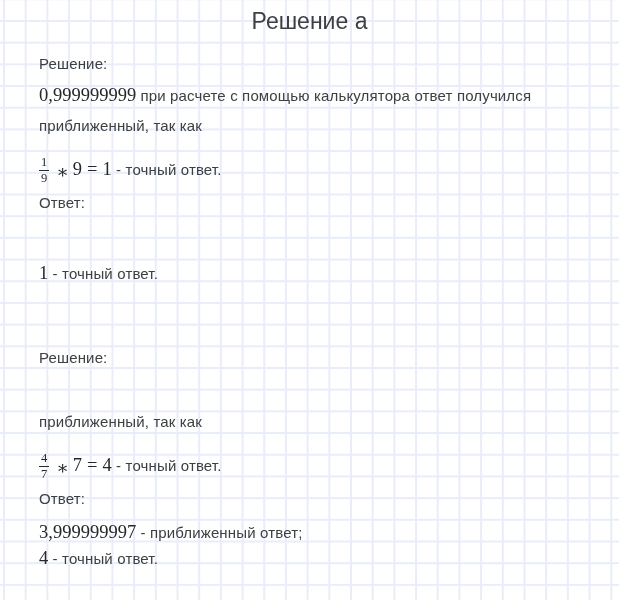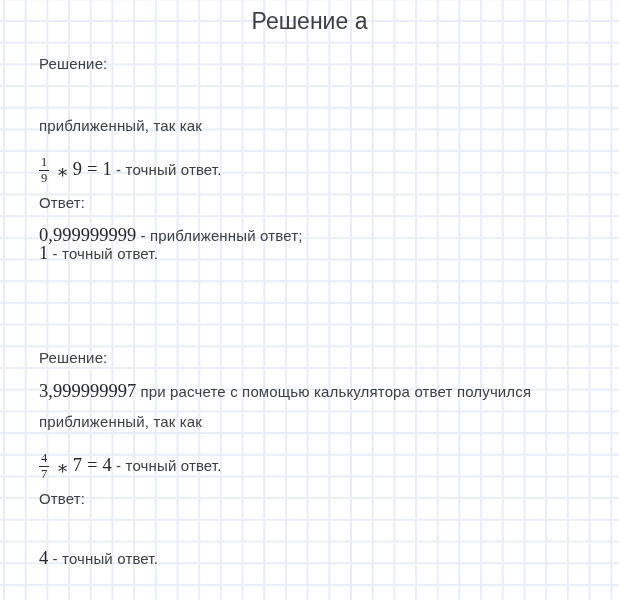--- a/index.html
+++ b/index.html
@@ -79,38 +79,38 @@
 </style>
 </head>
 <body>
 
 <div class="page">
 
   <div class="title" style="top:8px">Решение а</div>
 
   <div class="line" style="top:54px">Решение:</div>
 
+  <div class="line" style="top:85px"><span class="serif-num">0,999999999</span><span> при расчете с помощью калькулятора ответ получился</span></div>
 
   <div class="line" style="top:116px">приближенный, так как</div>
 
   <div class="line math-line" style="top:156px"><span class="math"><span class="frac"><span class="num">1</span><span class="den">9</span></span><span class="ast">∗</span><span>9</span><span class="eq">=</span><span>1</span></span><span class="sans-suffix"> - точный ответ.</span></div>
 
   <div class="line" style="top:193px">Ответ:</div>
 
-  <div class="line" style="top:225px"><span class="serif-num">0,999999999</span><span> - приближенный ответ;</span></div>
 
-  <div class="line" style="top:243px"><span class="serif-num">1</span><span> - точный ответ.</span></div>
+  <div class="line" style="top:263px"><span class="serif-num">1</span><span> - точный ответ.</span></div>
 
 
   <div class="line" style="top:348px">Решение:</div>
 
-  <div class="line" style="top:381px"><span class="serif-num">3,999999997</span><span> при расчете с помощью калькулятора ответ получился</span></div>
 
   <div class="line" style="top:412px">приближенный, так как</div>
 
   <div class="line math-line" style="top:452px"><span class="math"><span class="frac"><span class="num">4</span><span class="den">7</span></span><span class="ast">∗</span><span>7</span><span class="eq">=</span><span>4</span></span><span class="sans-suffix"> - точный ответ.</span></div>
 
   <div class="line" style="top:489px">Ответ:</div>
 
+  <div class="line" style="top:522px"><span class="serif-num">3,999999997</span><span> - приближенный ответ;</span></div>
 
   <div class="line" style="top:548px"><span class="serif-num">4</span><span> - точный ответ.</span></div>
 
 </div>
 
 </body></html>

